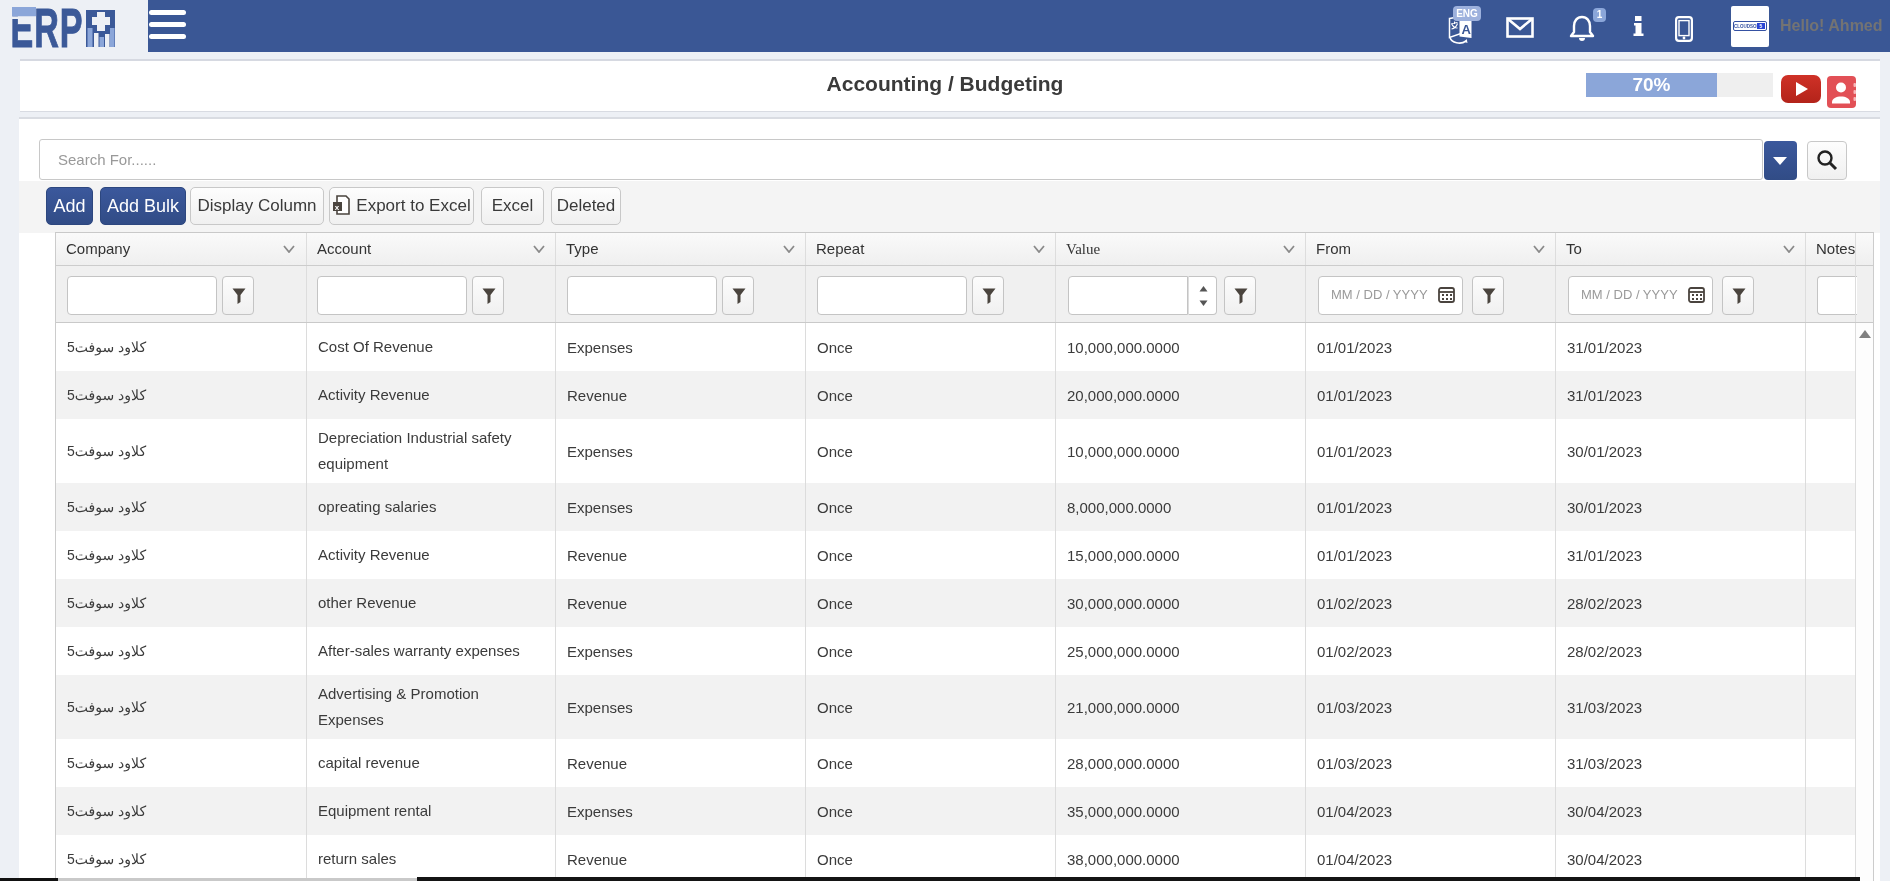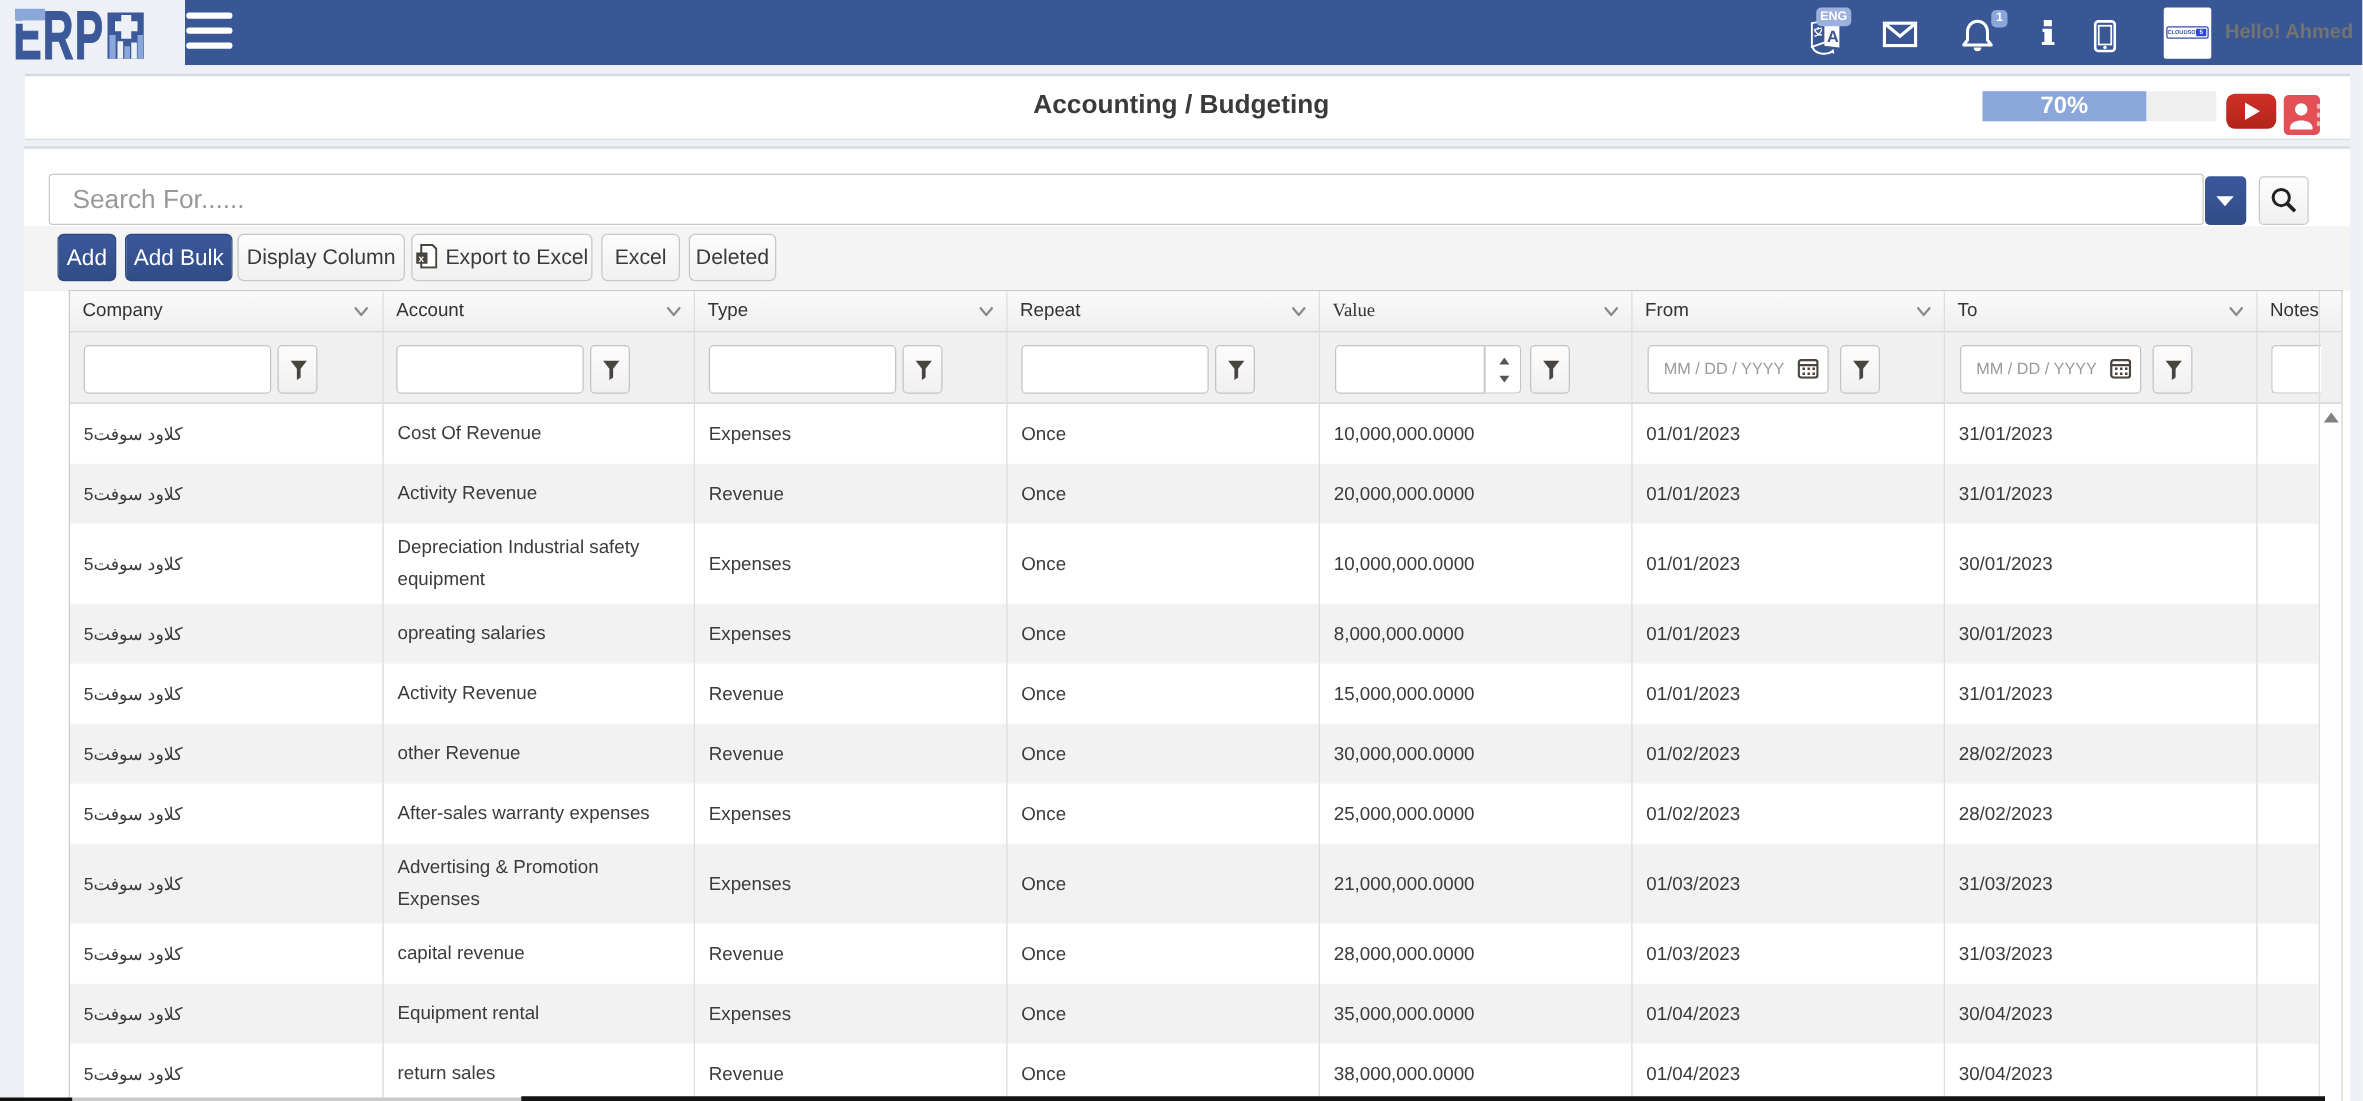--- a/index.html
+++ b/index.html
@@ -22,21 +22,21 @@
   .progress { position:absolute; left:1566px; top:12px; width:187px; height:24px; background:#efefef; }
   .progfill { width:131px; height:24px; background:#8ba6d9; color:#fff; font-weight:bold; font-size:19px; text-align:center; line-height:24px; }
   .ytbtn { position:absolute; left:1761px; top:14px; width:40px; height:28px; background:linear-gradient(#cf3127,#b3231a); border-radius:7px; }
   .ytbtn:after { content:""; position:absolute; left:15px; top:7px; border-left:12px solid #fff; border-top:7px solid transparent; border-bottom:7px solid transparent; }
   .personbtn { position:absolute; left:1807px; top:15px; width:29px; height:32px; background:#e25056; border-radius:4px; }
 
   
   .panel { position:absolute; left:19px; top:117px; width:1861px; height:764px; background:#fff; border-top:2px solid #d9dce2; }
 
   .searchwrap { position:absolute; left:20px; top:20px; }
-  .searchinput { position:absolute; left:0; top:0; width:1724px; height:41px; border:1px solid #c8c8c8; border-radius:3px; background:#fff; color:#999; font-size:21px; line-height:39px; padding-left:18px; }
+  .searchinput { position:absolute; left:0; top:0; width:1724px; height:41px; border:1px solid #c8c8c8; border-radius:3px; background:#fff; color:#999; font-size:15px; line-height:39px; padding-left:18px; }
   .dropbtn { position:absolute; left:1725px; top:2px; width:33px; height:39px; background:linear-gradient(#3b589c,#314c86); border-radius:4px; }
   .dropbtn:after { content:""; position:absolute; left:9px; top:16px; border-top:8px solid #fff; border-left:7.5px solid transparent; border-right:7.5px solid transparent; }
   .magbtn { position:absolute; left:1768px; top:2px; width:40px; height:39px; background:linear-gradient(#fdfdfd,#f0f0f0); border:1px solid #c8c8c8; border-radius:4px; }
 
   .toolbar { position:absolute; left:0; top:62px; width:1861px; height:52px; background:#f4f4f4; }
   .btn { position:absolute; top:6px; height:38px; font-size:17px; border-radius:5px; text-align:center; line-height:36px; white-space:nowrap; }
   .btnblue { background:linear-gradient(#3b589c,#314c86); color:#fff; border:1px solid #2d477f; font-size:18px; }
   .btnwhite { background:linear-gradient(#fdfdfd,#f0f0f0); color:#3a3a3a; border:1px solid #c8c8c8; }
 
   

